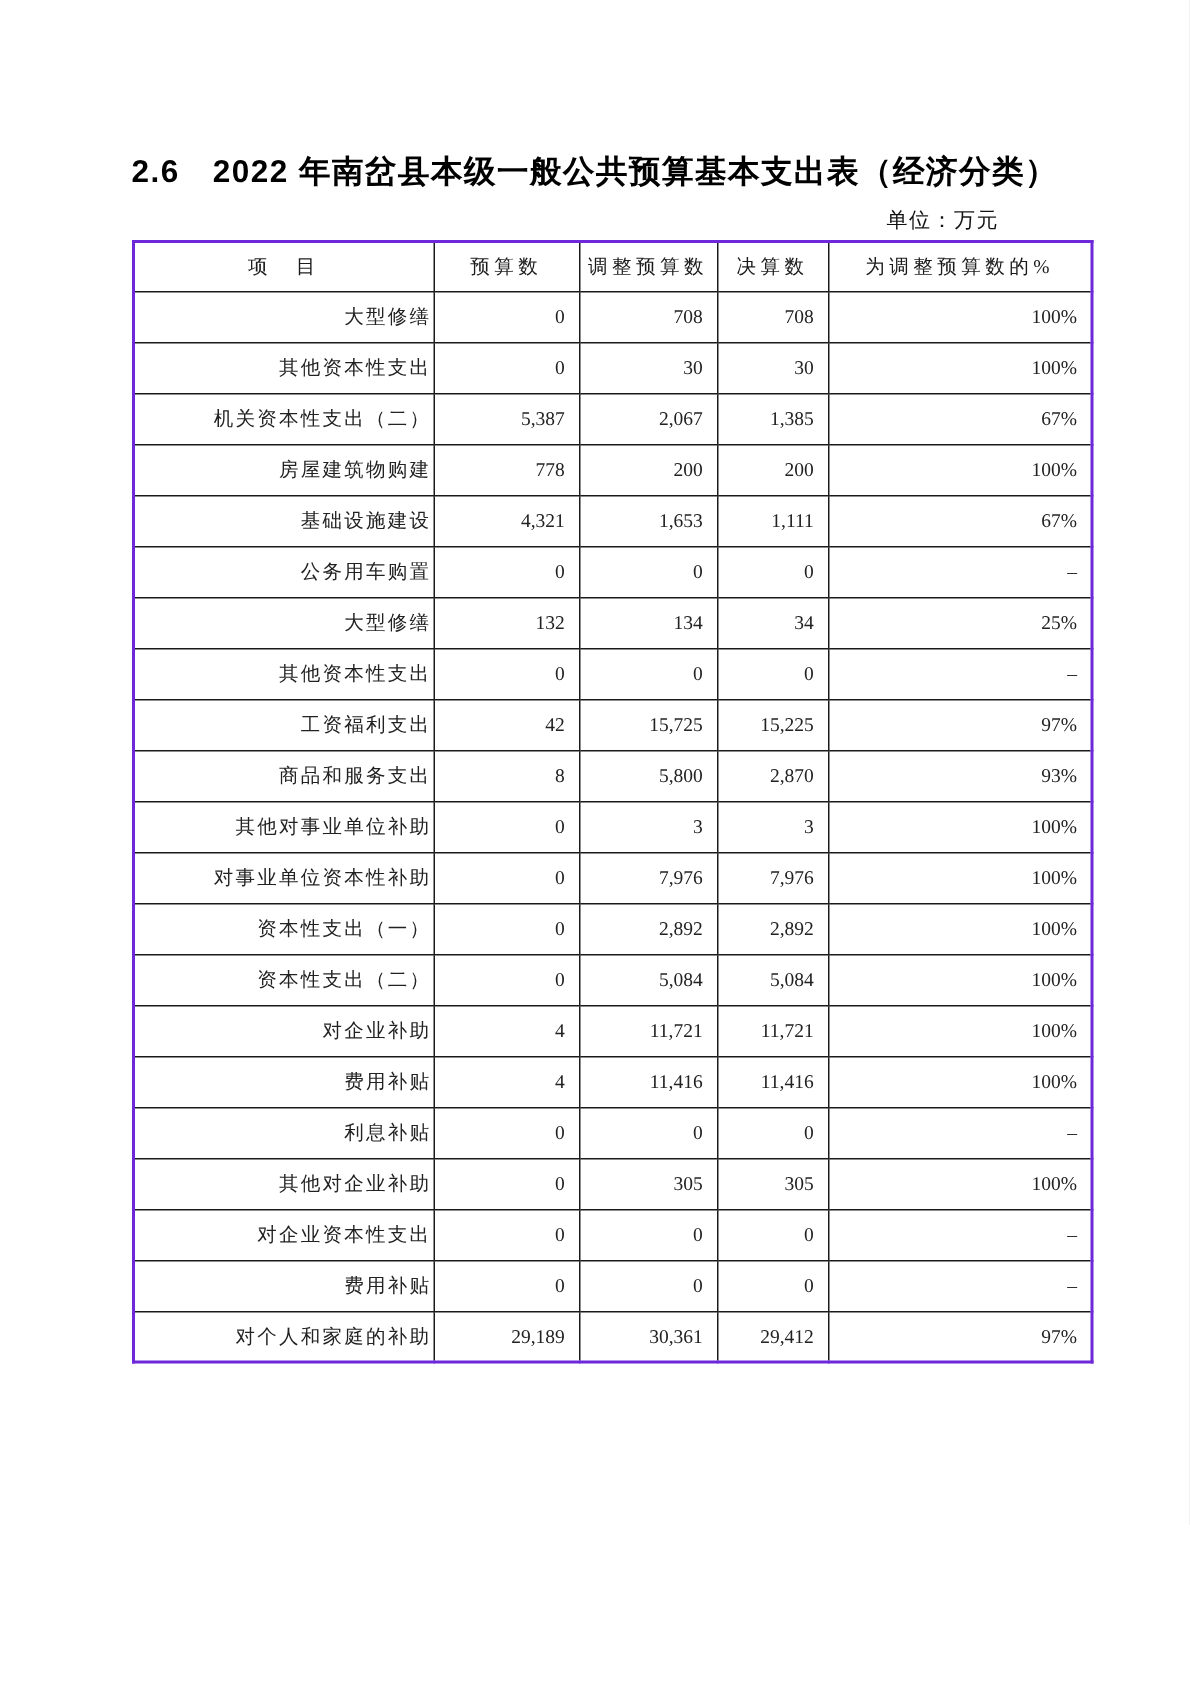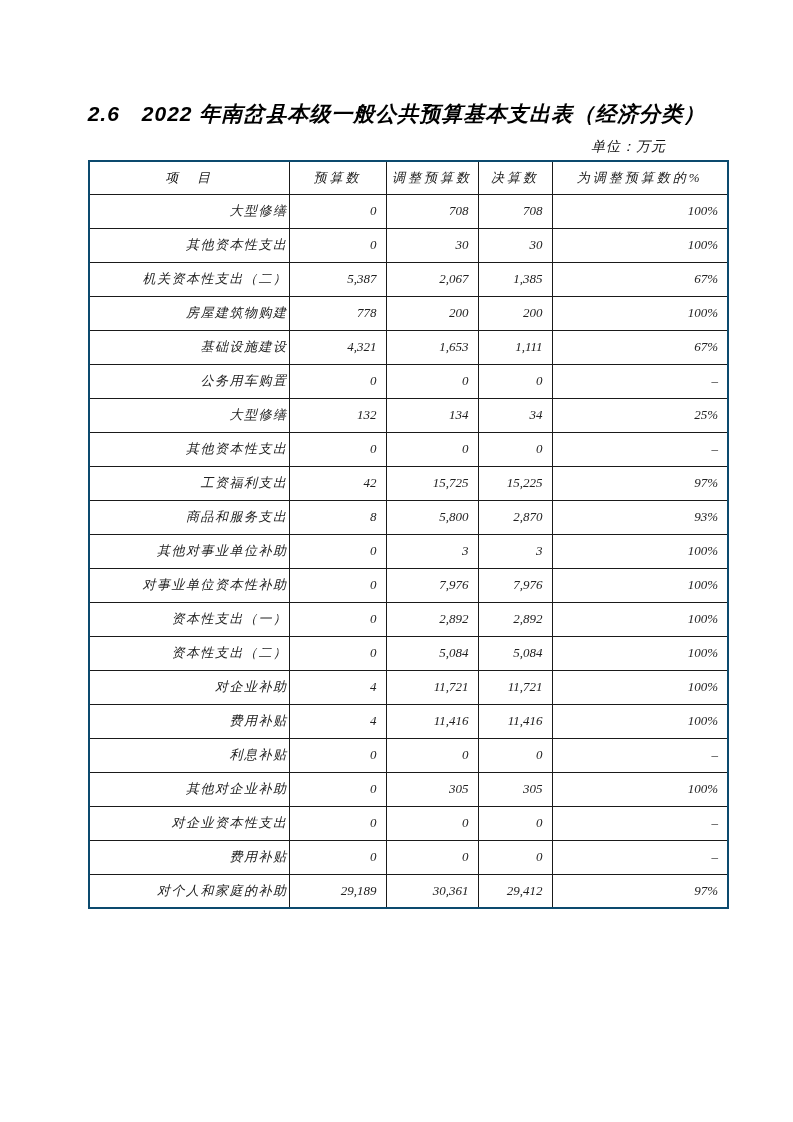--- a/index.html
+++ b/index.html
@@ -4,21 +4,20 @@
 <style>
   html,body{margin:0;padding:0;background:#e8e8e8;}
   .page{
     position:relative;
     width:793px;height:1122px;
     background:#ffffff;
     margin:0 auto;
     font-family:"Liberation Serif","DejaVu Serif",serif;
     color:#1f1f1f;
     overflow:hidden;
-    font-style:italic;
   }
   .doc-title{
     position:absolute;
     top:100px;left:0;width:100%;
     text-align:center;
     font-family:"Liberation Sans","DejaVu Sans",sans-serif;
     font-weight:bold;
     font-size:21px;
     letter-spacing:1px;
     color:#000;
@@ -33,21 +32,21 @@
     text-align:right;
     font-size:14px;
     letter-spacing:1px;
     margin:0 2px 4px 0;
     color:#111;
   }
   table.budget{
     border-collapse:collapse;
     table-layout:fixed;
     width:639px;
-    border:2px solid #0c4a6e;
+    border:2px solid #6d28d9;
   }
   table.budget th, table.budget td{
     border:1px solid #1a1a1a;
     font-size:13px;
     font-weight:normal;
     box-sizing:border-box;
     overflow:hidden;
     white-space:nowrap;
     color:#222;
   }

